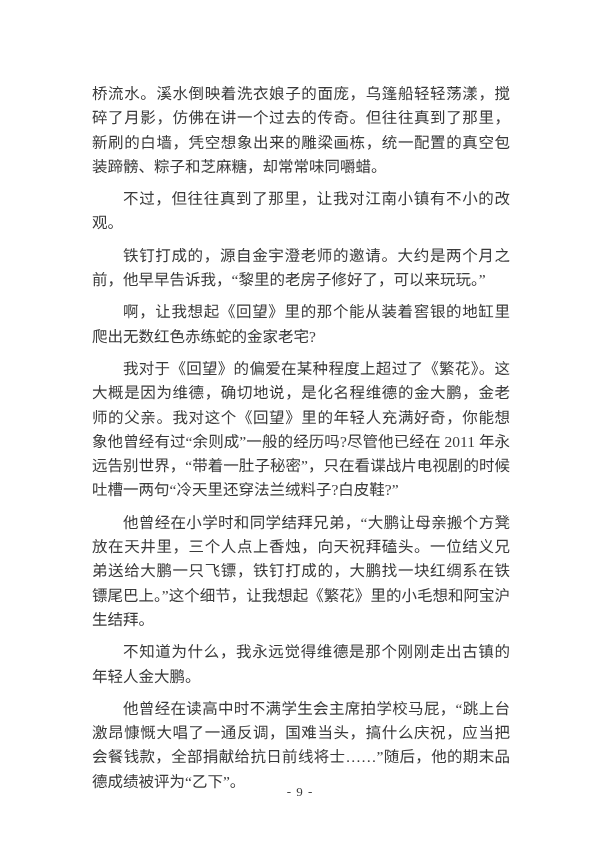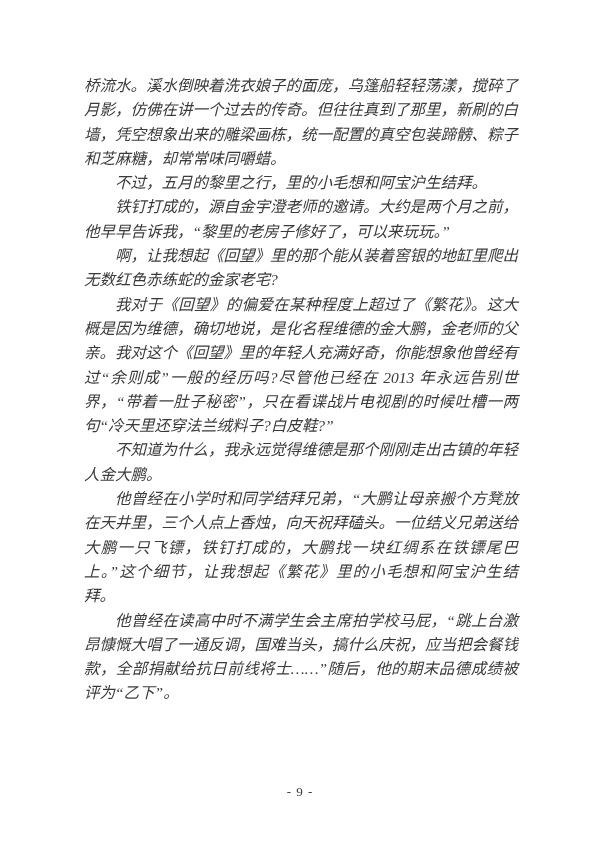--- a/index.html
+++ b/index.html
@@ -16,29 +16,28 @@
     font-family: "Liberation Serif", "DejaVu Serif", serif;
     color: #3a3a3a;
   }
   .text-body {
     position: absolute;
     left: 84px;
     top: 74px;
     width: 434px;
   }
   .para {
-    margin: 0;
+    margin: 8px;
     padding: 0;
     font-size: 15.5px;
     line-height: 24.3px;
     text-align: justify;
     letter-spacing: 0px;
     word-break: break-all;
     color: #3a3a3a;
-    font-style: italic;
   }
   .para.indent {
     text-indent: 2em;
   }
   .page-footer {
     position: absolute;
     left: 0;
     top: 784px;
     width: 100%;
     text-align: center;
@@ -47,22 +46,22 @@
     color: #3a3a3a;
     letter-spacing: 1px;
   }
 </style>
 </head>
 <body>
 
 <div class="page">
   <div class="text-body">
       <p class="para">桥流水。溪水倒映着洗衣娘子的面庞，乌篷船轻轻荡漾，搅碎了月影，仿佛在讲一个过去的传奇。但往往真到了那里，新刷的白墙，凭空想象出来的雕梁画栋，统一配置的真空包装蹄髈、粽子和芝麻糖，却常常味同嚼蜡。</p>
-      <p class="para indent">不过，五月的黎里之行，里的小毛想和阿宝沪生结拜。</p>
+      <p class="para indent">不过，但往往真到了那里，让我对江南小镇有不小的改观。</p>
       <p class="para indent">铁钉打成的，源自金宇澄老师的邀请。大约是两个月之前，他早早告诉我，“黎里的老房子修好了，可以来玩玩。”</p>
       <p class="para indent">啊，让我想起《回望》里的那个能从装着窖银的地缸里爬出无数红色赤练蛇的金家老宅?</p>
-      <p class="para indent">我对于《回望》的偏爱在某种程度上超过了《繁花》。这大概是因为维德，确切地说，是化名程维德的金大鹏，金老师的父亲。我对这个《回望》里的年轻人充满好奇，你能想象他曾经有过“余则成”一般的经历吗?尽管他已经在 2013 年永远告别世界，“带着一肚子秘密”，只在看谍战片电视剧的时候吐槽一两句“冷天里还穿法兰绒料子?白皮鞋?”</p>
+      <p class="para indent">我对于《回望》的偏爱在某种程度上超过了《繁花》。这大概是因为维德，确切地说，是化名程维德的金大鹏，金老师的父亲。我对这个《回望》里的年轻人充满好奇，你能想象他曾经有过“余则成”一般的经历吗?尽管他已经在 2011 年永远告别世界，“带着一肚子秘密”，只在看谍战片电视剧的时候吐槽一两句“冷天里还穿法兰绒料子?白皮鞋?”</p>
+      <p class="para indent">他曾经在小学时和同学结拜兄弟，“大鹏让母亲搬个方凳放在天井里，三个人点上香烛，向天祝拜磕头。一位结义兄弟送给大鹏一只飞镖，铁钉打成的，大鹏找一块红绸系在铁镖尾巴上。”这个细节，让我想起《繁花》里的小毛想和阿宝沪生结拜。</p>
       <p class="para indent">不知道为什么，我永远觉得维德是那个刚刚走出古镇的年轻人金大鹏。</p>
-      <p class="para indent">他曾经在小学时和同学结拜兄弟，“大鹏让母亲搬个方凳放在天井里，三个人点上香烛，向天祝拜磕头。一位结义兄弟送给大鹏一只飞镖，铁钉打成的，大鹏找一块红绸系在铁镖尾巴上。”这个细节，让我想起《繁花》里的小毛想和阿宝沪生结拜。</p>
       <p class="para indent">他曾经在读高中时不满学生会主席拍学校马屁，“跳上台激昂慷慨大唱了一通反调，国难当头，搞什么庆祝，应当把会餐钱款，全部捐献给抗日前线将士……”随后，他的期末品德成绩被评为“乙下”。</p>
     </div>
   <div class="page-footer">- 9 -</div>
 </div>
 
 </body></html>

